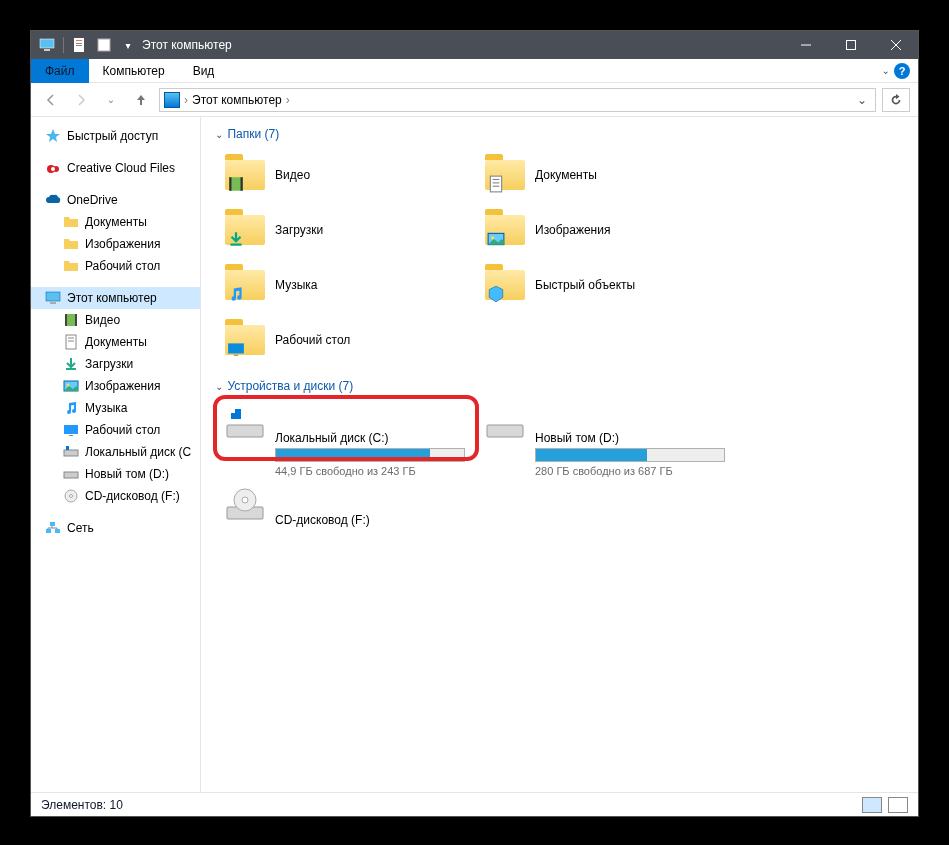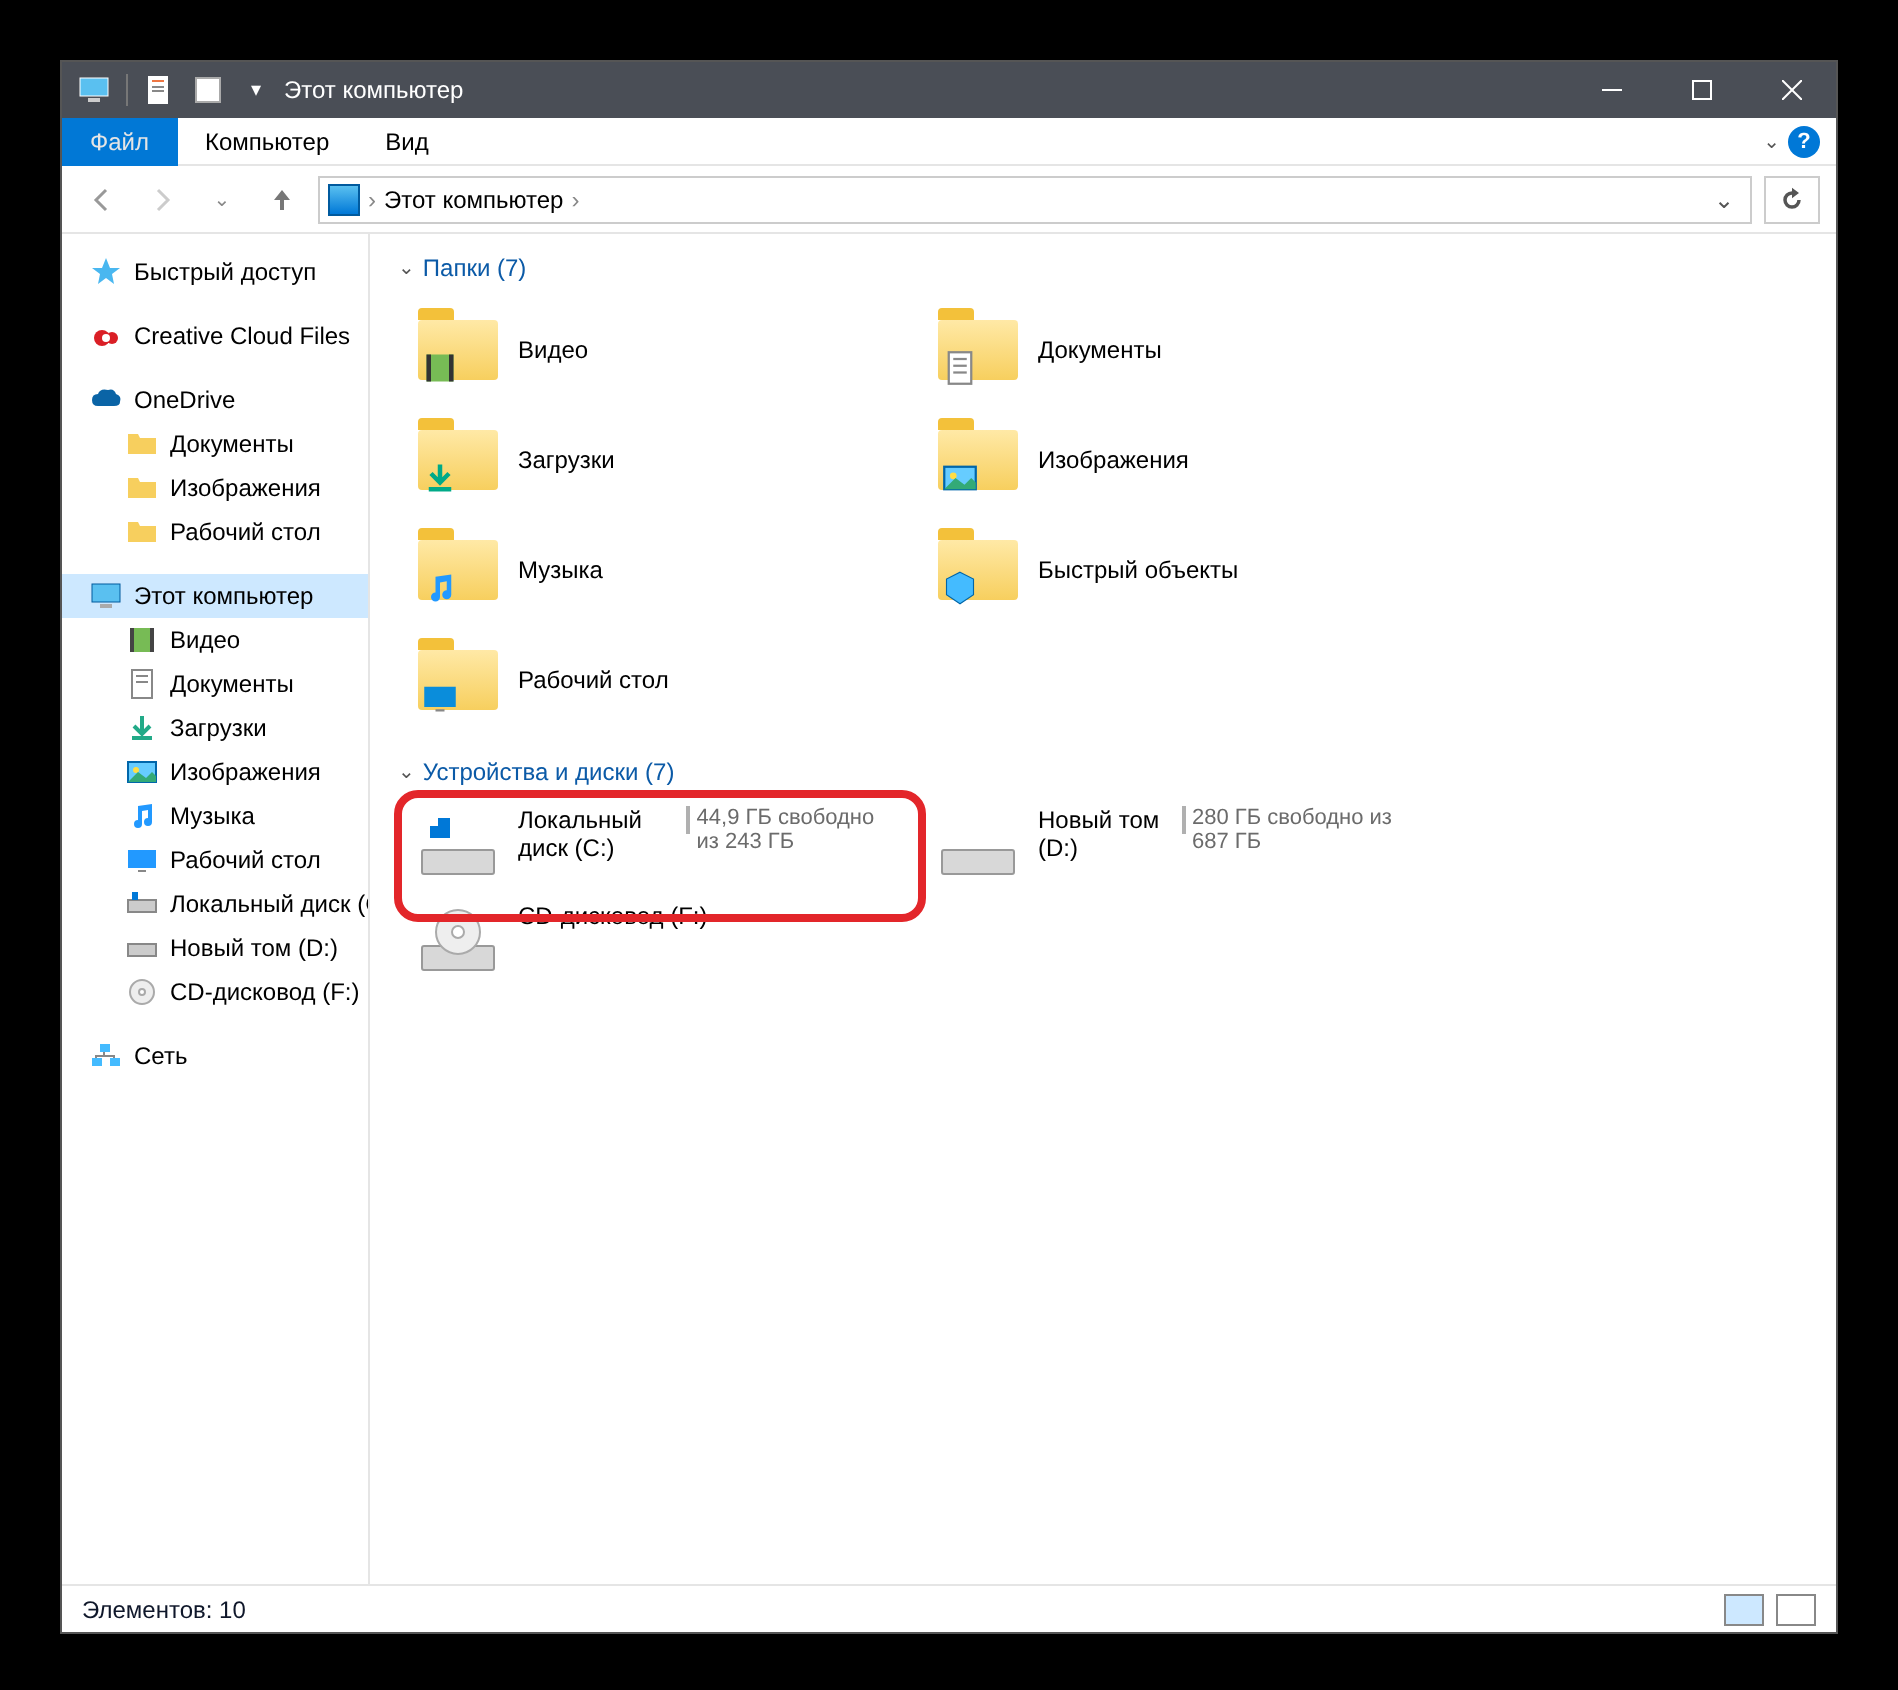--- a/index.html
+++ b/index.html
@@ -9,59 +9,59 @@
   
   .titlebar { height: 28px; background: #4a4e56; display: flex; align-items: center; color: #fff; }
   .tb-icons { display: flex; gap: 8px; align-items: center; padding-left: 8px; }
   .tb-icons span { width: 16px; height: 16px; display: inline-flex; align-items: center; justify-content: center; }
   .tb-title { margin-left: 6px; font-size: 12px; }
   .tb-spacer { flex: 1; }
   .win-btn { width: 45px; height: 28px; display: flex; align-items: center; justify-content: center; color: #fff; }
 
   
   .menubar { height: 24px; display: flex; align-items: center; border-bottom: 1px solid #e5e5e5; }
-  .file-btn { background: #0178d6; color: #e5e5e5; height: 24px; padding: 0 14px; display: flex; align-items: center; font-size: 12px; }
+  .file-btn { background: #0178d6; color: #0f172a; height: 24px; padding: 0 14px; display: flex; align-items: center; font-size: 12px; }
   .menu-item { padding: 0 14px; height: 24px; display: flex; align-items: center; }
   .menubar .right { margin-left: auto; display: flex; align-items: center; padding-right: 8px; gap: 4px;}
   .help-icon { width:16px; height:16px; border-radius:50%; background:#0078d7; color:#fff; display:flex; align-items:center; justify-content:center; font-size:11px; font-weight:bold;}
 
   
   .navrow { height: 34px; display: flex; align-items: center; padding: 4px 8px; gap: 6px; border-bottom: 1px solid #e5e5e5;}
   .nav-btn { width: 24px; height: 24px; display: flex; align-items: center; justify-content: center; color: #777; }
   .breadcrumb { flex: 1; border: 1px solid #ccc; height: 24px; display: flex; align-items: center; padding: 0 4px; gap: 4px; }
   .bc-icon { width:16px; height:16px; background: linear-gradient(#5ac0f0,#0078d7); border:1px solid #005a9e; }
   .bc-sep { color:#888; }
   .bc-drop { color:#555; padding:0 4px; }
   .refresh { border:1px solid #ccc; height:24px; width:28px; display:flex;align-items:center;justify-content:center; color:#555;}
   .searchbox { border:1px solid #ccc; height:24px; width:210px; display:flex; align-items:center; padding:0 6px; gap:6px; color:#888;}
   .searchbox svg { width:14px; height:14px; }
 
   
   .body { flex:1; display:flex; overflow:hidden; }
-  .sidebar { width:154px; border-right:1px solid #e5e5e5; padding:8px 0; overflow:hidden;}
+  .sidebar { width:170px; border-right:1px solid #e5e5e5; padding:8px 0; overflow:hidden;}
   .sb-item { display:flex; align-items:center; height:22px; padding-left:14px; gap:6px; white-space:nowrap; overflow:hidden;}
   .sb-item.lvl2 { padding-left:32px; }
   .sb-item.selected { background:#cde8ff; }
   .sb-icon { width:16px; height:16px; display:inline-flex; align-items:center; justify-content:center; flex-shrink:0;}
   .sb-spacer { height:10px; }
 
   .content { flex:1; padding:10px 14px; overflow:auto;}
   .section-header { color:#0b5aa7; font-size:12px; display:flex; align-items:center; gap:4px; margin-bottom:6px; padding-left:0px;}
   .section-header .chev { color:#555; font-size:10px; }
   .items-grid { display:flex; flex-wrap:wrap; margin-bottom:12px; }
   .folder-item { width:260px; height:55px; display:flex; align-items:center; gap:10px; padding-left:10px;}
   .folder-icon { width:40px; height:40px; position:relative; display:flex; align-items:center; justify-content:center;}
   .folder-shape { width:40px; height:30px; background:linear-gradient(#ffe9a6,#f7cf5e); border-radius:2px 2px 2px 2px; position:relative; }
   .folder-shape::before { content:""; position:absolute; top:-6px; left:0; width:18px; height:6px; background:#f3c13a; border-radius:2px 2px 0 0;}
   .folder-overlay { position:absolute; bottom:2px; left:2px; width:18px; height:18px; display:flex; align-items:center; justify-content:center; font-size:14px;}
   .folder-label { font-size:12px; }
 
   .drive-item { width:260px; display:flex; gap:10px; padding:4px 10px; align-items:flex-start;}
   .drive-icon { width:40px; height:40px; display:flex; align-items:center; justify-content:center; flex-shrink:0;}
-  .drive-body { flex:1; display:flex; flex-direction:row; gap:3px;}
+  .drive-body { flex:1; display:flex; flex-direction:column; gap:3px;margin-top:28px;}
   .drive-name { font-size:12px; }
   .drive-bar { height:14px; border:1px solid #b0b0b0; background:#eee; position:relative;}
   .drive-bar-fill { height:100%; background:#26a0da; }
   .drive-free { font-size:11px; color:#6b6b6b; }
   .highlight-box { position:absolute; border:4px solid #e3262a; border-radius:12px; pointer-events:none; }
 
   
   .statusbar { height:24px; border-top:1px solid #e5e5e5; display:flex; align-items:center; padding:0 10px; color:#0f172a;}
   .statusbar .right { margin-left:auto; display:flex; gap:6px;}
   .view-btn { width:20px; height:16px; border:1px solid #888; background:#fff;}

